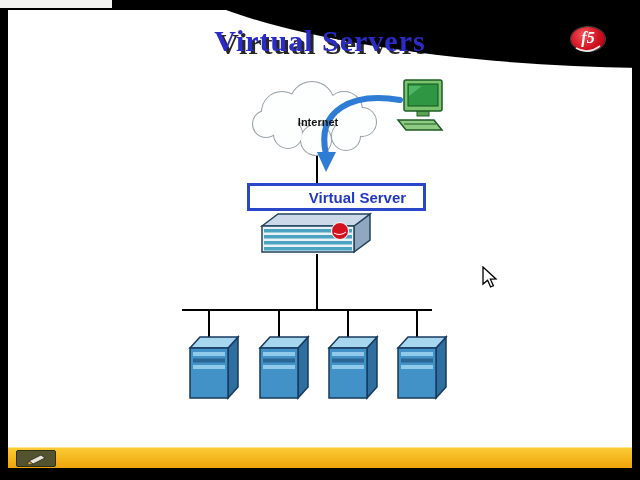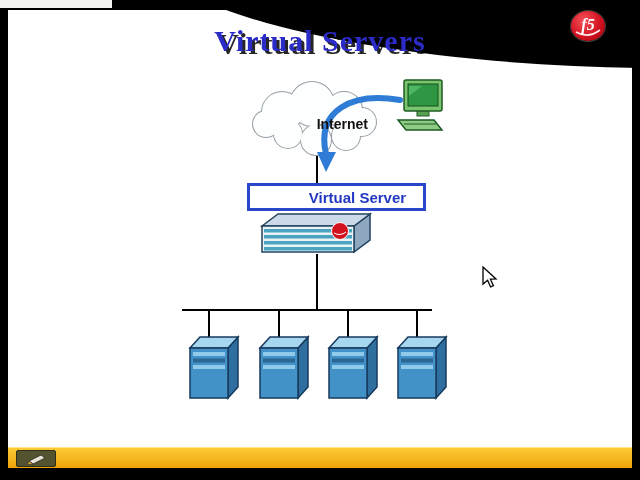--- a/index.html
+++ b/index.html
@@ -20,38 +20,38 @@
   
   #title {
     left:8px; top:24px; width:624px; text-align:center; z-index:3;
     font-family:"Liberation Serif", serif; font-weight:bold; font-size:30px;
     color:#2b2bc8; letter-spacing:1px;
     text-shadow:3px 3px 0 rgba(0,0,0,0.85);
   }
 
   
   #f5-ball {
-    left:571px; top:11px; width:34px; height:30px; border-radius:50%;
+    left:571px; top:27px; width:34px; height:24px; border-radius:50%;
     background:radial-gradient(circle at 38% 32%, #f4545c 0%, #d31220 55%, #9f000c 100%);
     z-index:4; display:flex; align-items:center; justify-content:center;
     box-shadow:0 0 0 1px rgba(255,255,255,0.25);
   }
   #f5-ball .f5-text {
     color:#fff; font-weight:bold; font-style:italic; font-size:16px;
     font-family:"Liberation Serif", serif; position:relative; top:-1px;
   }
   #f5-ball svg { position:absolute; left:0; top:0; }
 
   
   #diagram-svg { left:0; top:0; z-index:3; }
 
   
   #internet-label {
-    left:268px; top:116px; width:100px; text-align:right; z-index:4;
-    font-size:14px; font-weight:bold; color:#111;
+    left:268px; top:116px; width:100px; text-align:center; z-index:4;
+    font-size:11px; font-weight:bold; color:#111;
   }
 
   
   #vs-box {
     left:247px; top:183px; width:131px; height:22px; background:#fff;
     border:3px solid #2947c8; z-index:4;
     display:flex; align-items:center; justify-content:center;padding-left:42px;
   }
   #vs-box .vs-text { font-size:15px; font-weight:bold; color:#2238c0; }
 

